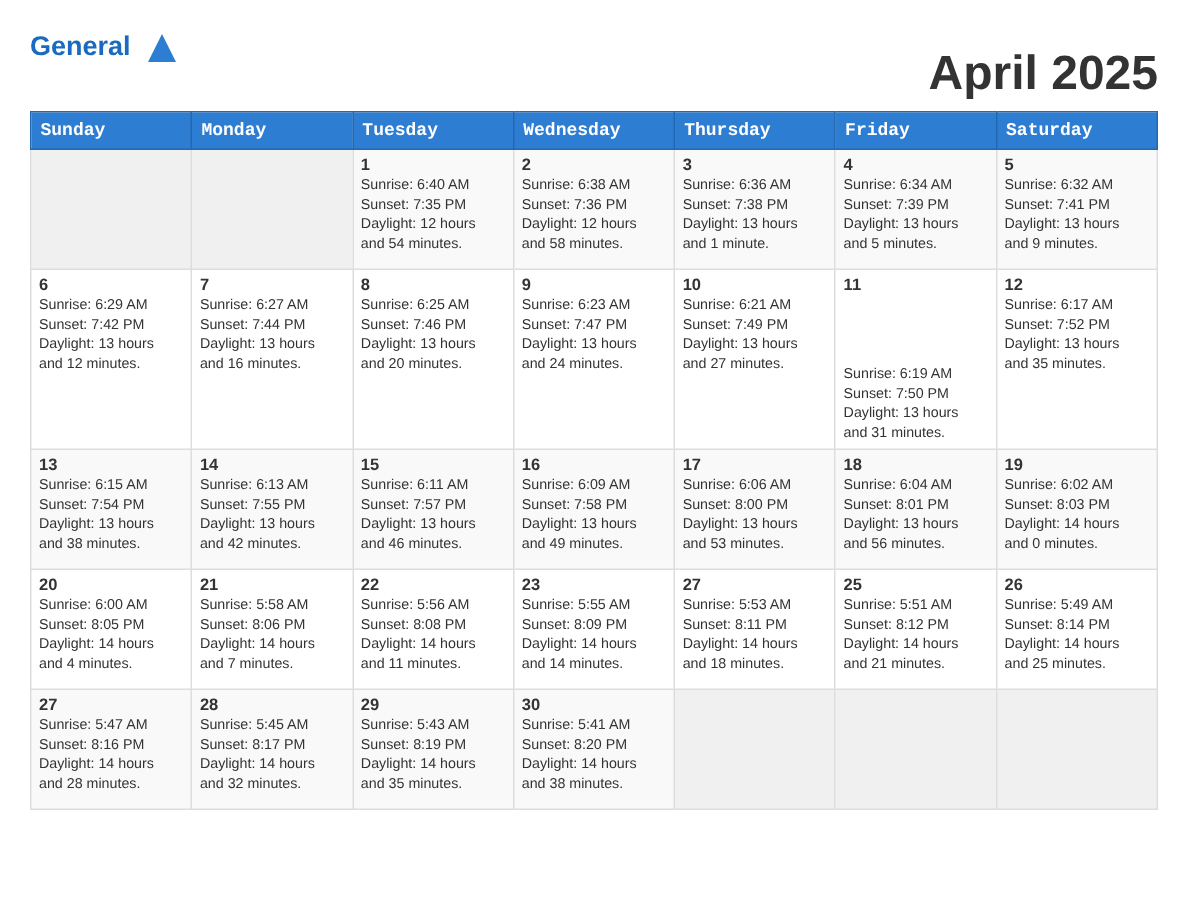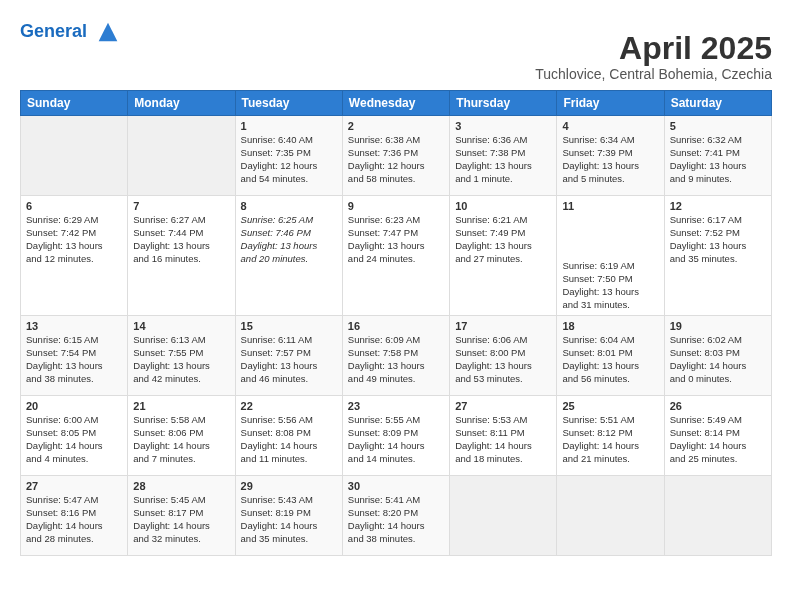--- a/index.html
+++ b/index.html
@@ -57,20 +57,21 @@
       border: 1px solid #ccc;
     }
     .calendar th {
       background-color: #2d7dd2;
       color: #fff;
       font-size: 12px;
       font-weight: bold;
       padding: 5px 6px;
       text-align: left;
       border: 1px solid #2468b0;
+      font-family: Liberation Mono, monospace;
     }
     .calendar td {
       width: calc(100% / 7);
       vertical-align: top;
       padding: 4px 5px;
       font-size: 10px;
       color: #333;
       border: 1px solid #ddd;
       height: 80px;
     }
@@ -105,21 +106,20 @@
         <div class="logo-text">
           <span class="blue">General</span>
           <svg class="logo-icon" viewBox="0 0 30 30" style="display:inline-block;vertical-align:middle;margin-left:2px;">
             <polygon points="5,25 15,5 25,25" fill="#2d7dd2"></polygon>
           </svg>
         </div>
       </div>
     </div>
     <div class="title-area">
       <div class="month-title">April 2025</div>
-      <div class="location">Tuchlovice, Central Bohemia, Czechia</div>
     </div>
   </div>
 
   <table class="calendar">
     <thead>
       <tr>
       <th>Sunday</th>
           <th>Monday</th>
           <th>Tuesday</th>
           <th>Wednesday</th>
@@ -178,21 +178,21 @@
           </td>
           <td>
             <span class="day-num">7</span>
             <div class="day-info" style="white-space: pre-line;">Sunrise: 6:27 AM
 Sunset: 7:44 PM
 Daylight: 13 hours
 and 16 minutes.</div>
           </td>
           <td>
             <span class="day-num">8</span>
-            <div class="day-info" style="white-space: pre-line; font-style: italic;">Sunrise: 6:25 AM
+            <div class="day-info" style="white-space: pre-line;">Sunrise: 6:25 AM
 Sunset: 7:46 PM
 Daylight: 13 hours
 and 20 minutes.</div>
           </td>
           <td>
             <span class="day-num">9</span>
             <div class="day-info" style="white-space: pre-line;">Sunrise: 6:23 AM
 Sunset: 7:47 PM
 Daylight: 13 hours
 and 24 minutes.</div>

